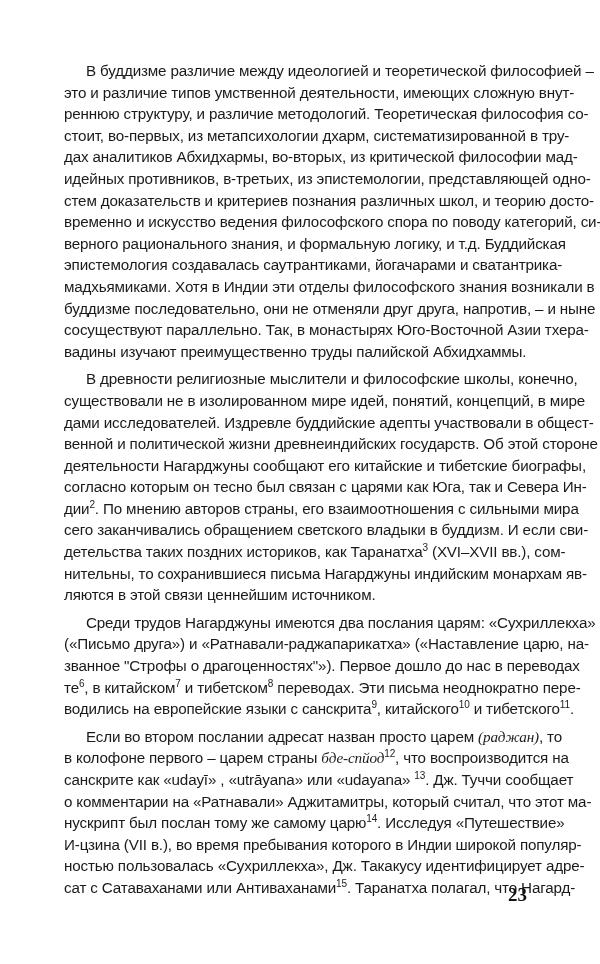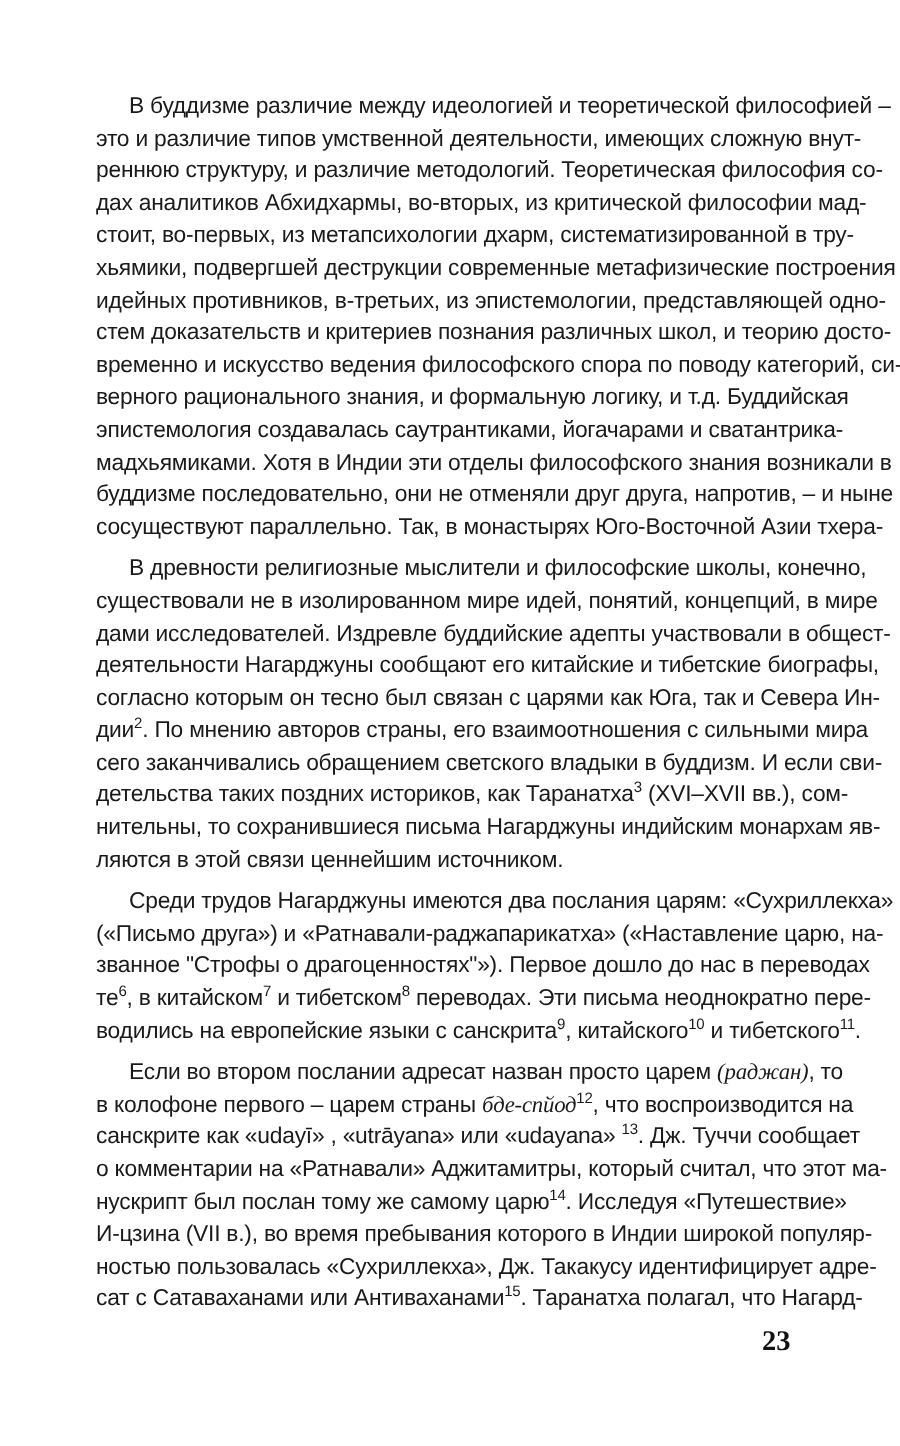--- a/index.html
+++ b/index.html
@@ -33,37 +33,38 @@
 </style>
 </head>
 <body>
 
 <div class="page">
   <div class="column" id="column">
       <div class="para">
         <span class="line indent">В буддизме различие между идеологией и теоретической философией –</span>
         <span class="line">это и различие типов умственной деятельности, имеющих сложную внут-</span>
         <span class="line">реннюю структуру, и различие методологий. Теоретическая философия со-</span>
+        <span class="line">стоит, во-первых, из метапсихологии дхарм, систематизированной в тру-</span>
         <span class="line">дах аналитиков Абхидхармы, во-вторых, из критической философии мад-</span>
-        <span class="line">стоит, во-первых, из метапсихологии дхарм, систематизированной в тру-</span>
-        <span class="line">хьямики, подвергшей деструкции современные метафизические построения</span>
         <span class="line">идейных противников, в-третьих, из эпистемологии, представляющей одно-</span>
         <span class="line">стем доказательств и критериев познания различных школ, и теорию досто-</span>
         <span class="line">временно и искусство ведения философского спора по поводу категорий, си-</span>
         <span class="line">верного рационального знания, и формальную логику, и т.д. Буддийская</span>
         <span class="line">эпистемология создавалась саутрантиками, йогачарами и сватантрика-</span>
         <span class="line">мадхьямиками. Хотя в Индии эти отделы философского знания возникали в</span>
         <span class="line">буддизме последовательно, они не отменяли друг друга, напротив, – и ныне</span>
         <span class="line">сосуществуют параллельно. Так, в монастырях Юго-Восточной Азии тхера-</span>
+        <span class="line last">вадины изучают преимущественно труды палийской Абхидхаммы.</span>
       </div>
       <div class="gap"></div>
       <div class="para">
         <span class="line indent">В древности религиозные мыслители и философские школы, конечно,</span>
         <span class="line">существовали не в изолированном мире идей, понятий, концепций, в мире</span>
         <span class="line">дами исследователей. Издревле буддийские адепты участвовали в общест-</span>
+        <span class="line">венной и политической жизни древнеиндийских государств. Об этой стороне</span>
         <span class="line">деятельности Нагарджуны сообщают его китайские и тибетские биографы,</span>
         <span class="line">согласно которым он тесно был связан с царями как Юга, так и Севера Ин-</span>
         <span class="line"><span>дии</span><sup>2</sup><span>. По мнению авторов страны, его взаимоотношения с сильными мира</span></span>
         <span class="line">сего заканчивались обращением светского владыки в буддизм. И если сви-</span>
         <span class="line"><span>детельства таких поздних историков, как Таранатха</span><sup>3</sup><span> (XVI–XVII вв.), сом-</span></span>
         <span class="line">нительны, то сохранившиеся письма Нагарджуны индийским монархам яв-</span>
         <span class="line last">ляются в этой связи ценнейшим источником.</span>
       </div>
       <div class="gap"></div>
       <div class="para">

